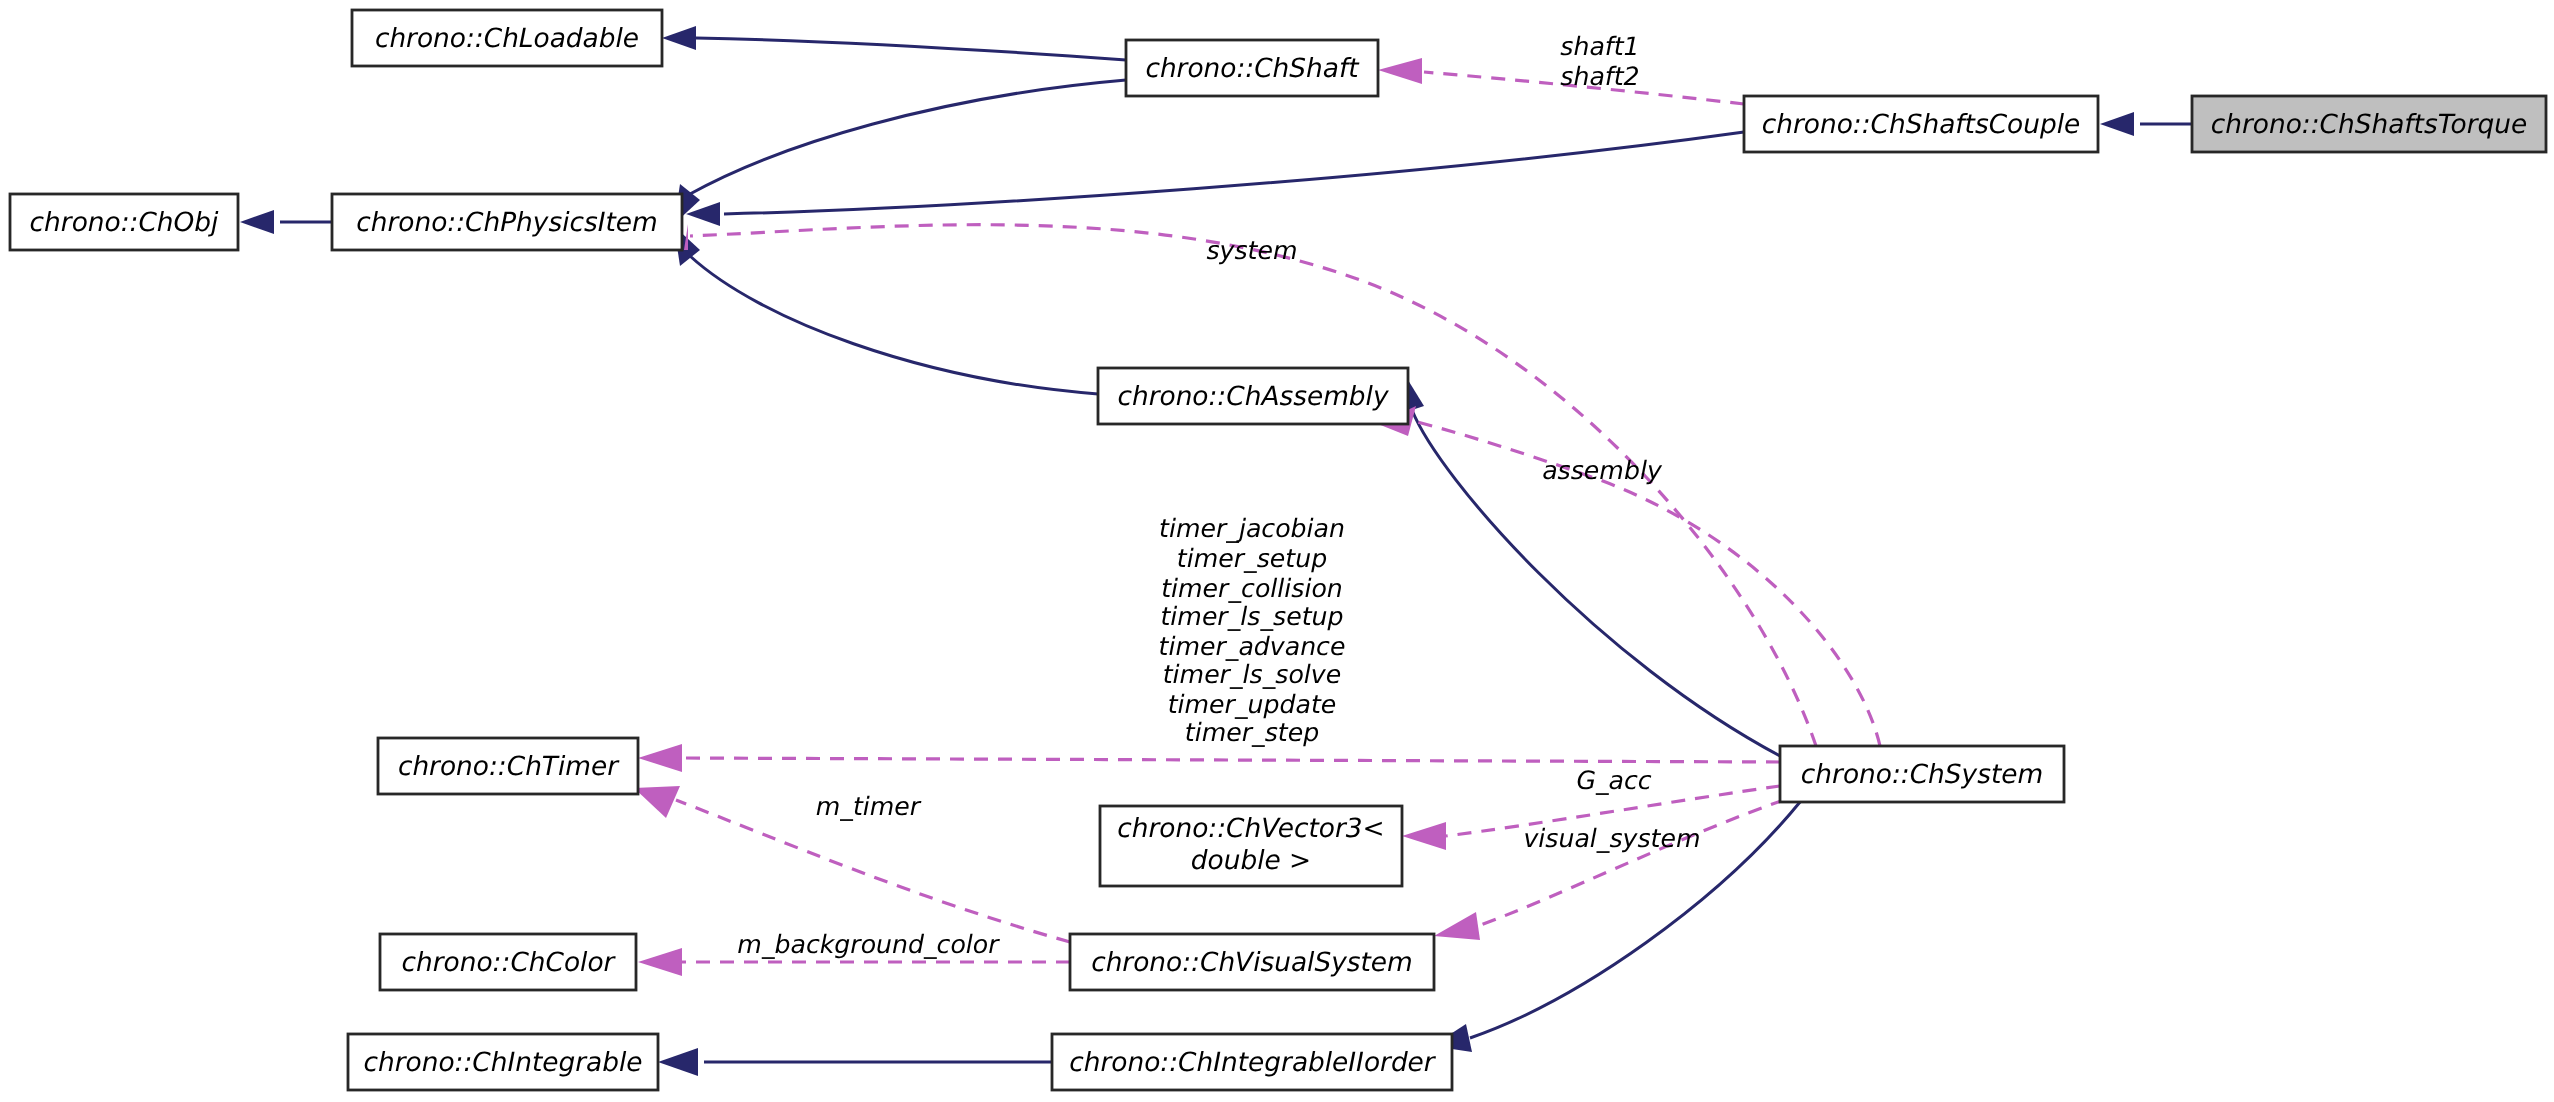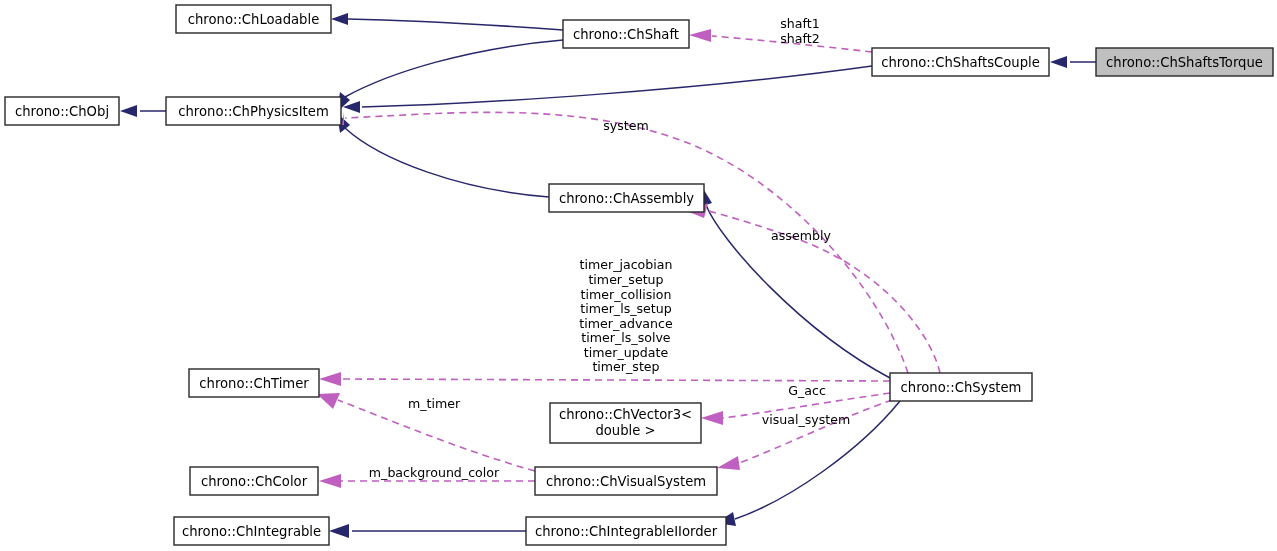--- a/index.html
+++ b/index.html
@@ -7,20 +7,21 @@
     padding: 0;
     background: #ffffff;
   }
   #diagram-root {
     position: relative;
     width: 1277px;
     height: 551px;
     background: #ffffff;
     font-family: "DejaVu Sans", "Liberation Sans", sans-serif;
     overflow: hidden;
+    font-style: italic;
   }
   svg#graph {
     position: absolute;
     top: 0;
     left: 0;
     width: 1277px;
     height: 551px;
   }
   .node-rect {
     fill: #ffffff;

